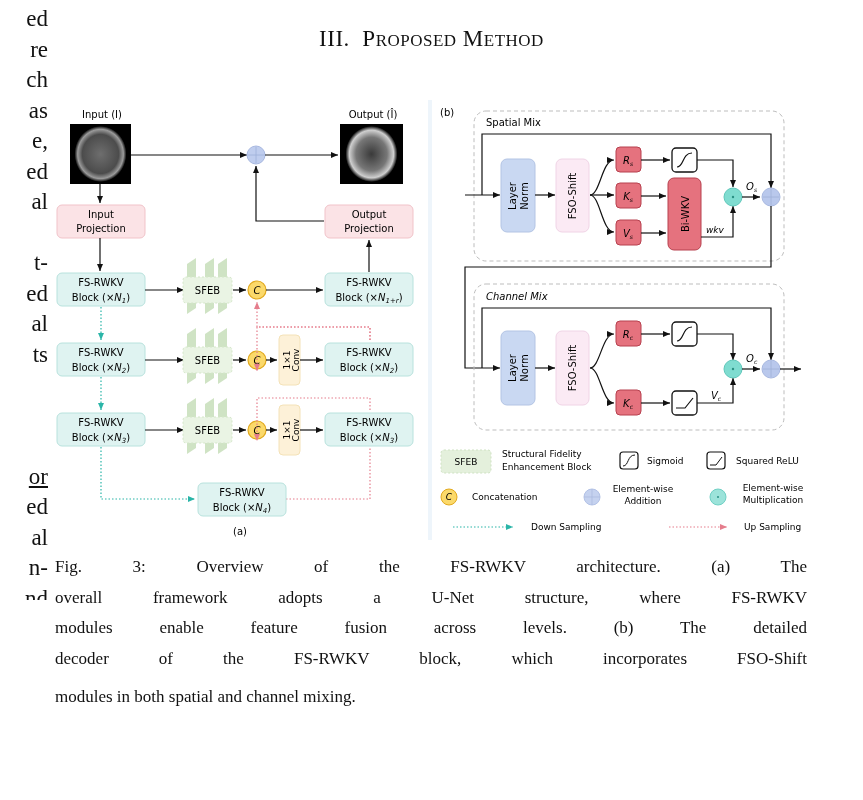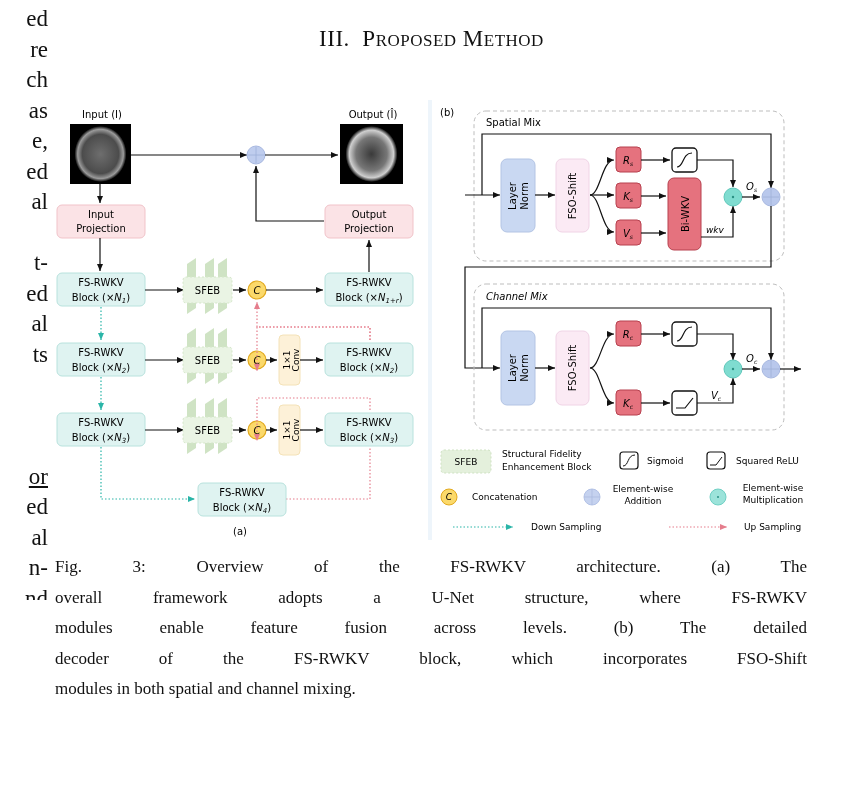--- a/index.html
+++ b/index.html
@@ -4,21 +4,21 @@
 <style>
   html, body { margin:0; padding:0; background:#fff; }
   body { width:863px; height:800px; position:relative; overflow:hidden; font-family:"Liberation Serif", serif; color:#111; }
   .lefttext { position:absolute; left:8px; top:0; width:40px; height:600px; overflow:hidden; }
   .lefttext div { position:absolute; right:0; font-size:23px; line-height:30px; white-space:nowrap; }
   .heading { position:absolute; left:0; width:863px; top:26px; text-align:center; font-size:23px; letter-spacing:0.5px; }
   .heading .sc { font-size:17px; }
   svg { position:absolute; left:0; top:0; }
   .caption { position:absolute; left:55px; top:552px; width:752px; font-size:17px; line-height:30.5px; text-align:justify; }
   .caption div { text-align:justify; text-align-last:justify; }
-  .caption div.last { text-align-last:left; }
+  .caption div.last { text-align-last:left;margin-top:8px; }
   .dg { font-family:"DejaVu Sans", sans-serif; }
 </style>
 </head>
 <body>
 
 <div class="lefttext" id="leftcol">
     <div style="top: 4px;">ed</div>
     <div style="top: 34.5px;">re</div>
     <div style="top: 65px;">ch</div>
     <div style="top: 95.5px;">as</div>

